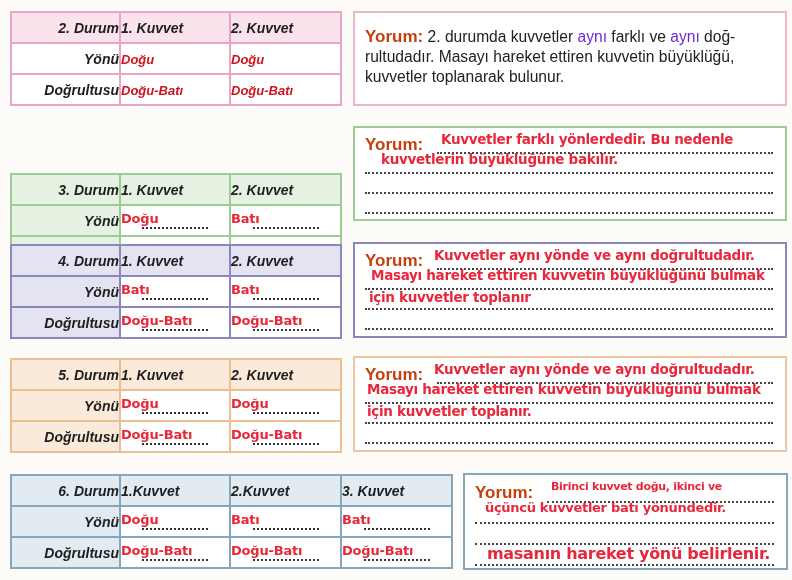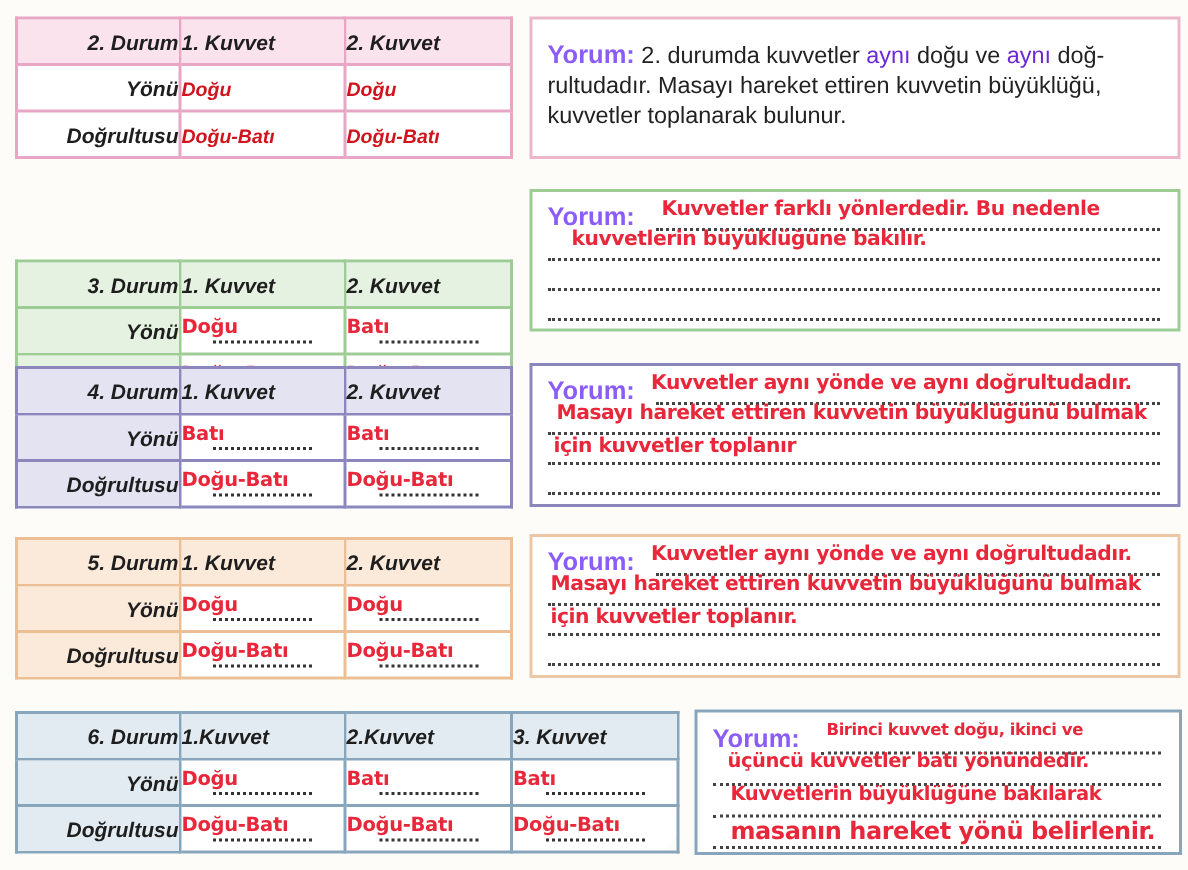--- a/index.html
+++ b/index.html
@@ -27,21 +27,21 @@
   .dots {
     position:absolute; left:50%; transform:translateX(-50%); bottom:6px;
     width:66px; border-bottom:2px dotted #333; height:0;
   }
   .cellwrap { position:relative; top:-3px; display:inline-block; }
 
   .cbox {
     position:absolute; background:#fff; border:2px solid var(--bc);
     box-sizing:border-box;
   }
-  .yorum-label { font-weight:bold; font-size:17px; color:#8b5cf6; font-family:"Liberation Sans", sans-serif; }
+  .yorum-label { font-weight:bold; font-size:17px; color:#c2410c; font-family:"Liberation Sans", sans-serif; }
   .line {
     position:absolute; left:10px; right:12px; height:0; border-bottom:2px dotted #444;
   }
   .hw {
     position:absolute; font-family:"DejaVu Sans", sans-serif; font-weight:bold;
     color:#e8283a; font-size:13.5px; white-space:nowrap; letter-spacing:-0.3px;
   }
   .printed-comment {
     position:absolute; left:10px; top:14px; right:10px;
     font-size:15.6px; line-height:20px; color:#222;
@@ -71,21 +71,21 @@
   <tr>
     <td class="lbl">Doğrultusu</td>
     <td><span class="printed">Doğu-Batı</span></td>
     <td><span class="printed">Doğu-Batı</span></td>
   </tr>
 </tbody>
   </table>
 
 <div class="cbox" style="left:353px; top:11px; width:434px; height:95px; --bc:#ebb7c9;">
   <div class="printed-comment">
-    <span class="yorum-label">Yorum:</span><span> 2. durumda kuvvetler </span><span class="red">aynı</span><span> doğu ve </span><span class="red">aynı</span><span> doğ-rultudadır. Masayı hareket ettiren kuvvetin büyüklüğü, kuvvetler toplanarak bulunur.</span>
+    <span class="yorum-label">Yorum:</span><span> 2. durumda kuvvetler </span><span class="red">aynı</span><span> farklı ve </span><span class="red">aynı</span><span> doğ-rultudadır. Masayı hareket ettiren kuvvetin büyüklüğü, kuvvetler toplanarak bulunur.</span>
   </div>
 </div>
 
 <table class="tbl" style="left:10px; top:127px; width:330px;margin-top:46px; --bc:#9dcc95; --hb:#e6f2e1;">
   <colgroup>
       <col style="width:109px">
       <col style="width:110px">
       <col style="width:111px">
     </colgroup>
   <tbody>
@@ -219,15 +219,14 @@
   </table>
 
 <div class="cbox" style="left:463px; top:473px; width:325px; height:97px; --bc:#88a6bb;">
   <span class="yorum-label" style="position:absolute; left:10px; top:8px;">Yorum:</span>
   <div class="line" style="top:26px; left:82px;"></div>
   <div class="line" style="top:47px;"></div>
   <div class="line" style="top:68px;"></div>
   <div class="line" style="top:89px;"></div>
   <span class="hw" style="left:86px; top:5px; font-size:11px;">Birinci kuvvet doğu, ikinci ve</span>
   <span class="hw" style="left:20px; top:25px; font-size:13px;">üçüncü kuvvetler batı yönündedir.</span>
-  <span class="hw" style="left:22px; top:47px; font-size:13px;">Kuvvetlerin büyüklüğüne bakılarak</span>
   <span class="hw" style="left:22px; top:69px; font-size:16px;">masanın hareket yönü belirlenir.</span>
 </div>
 
 </body></html>

